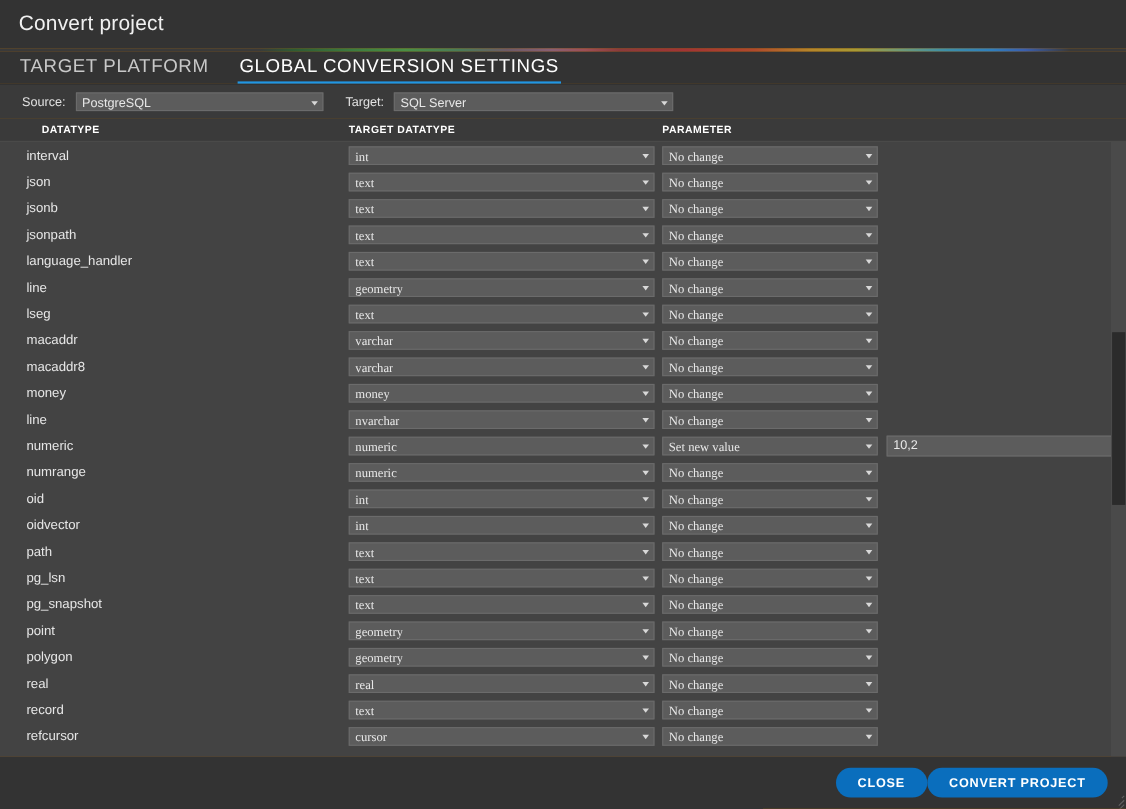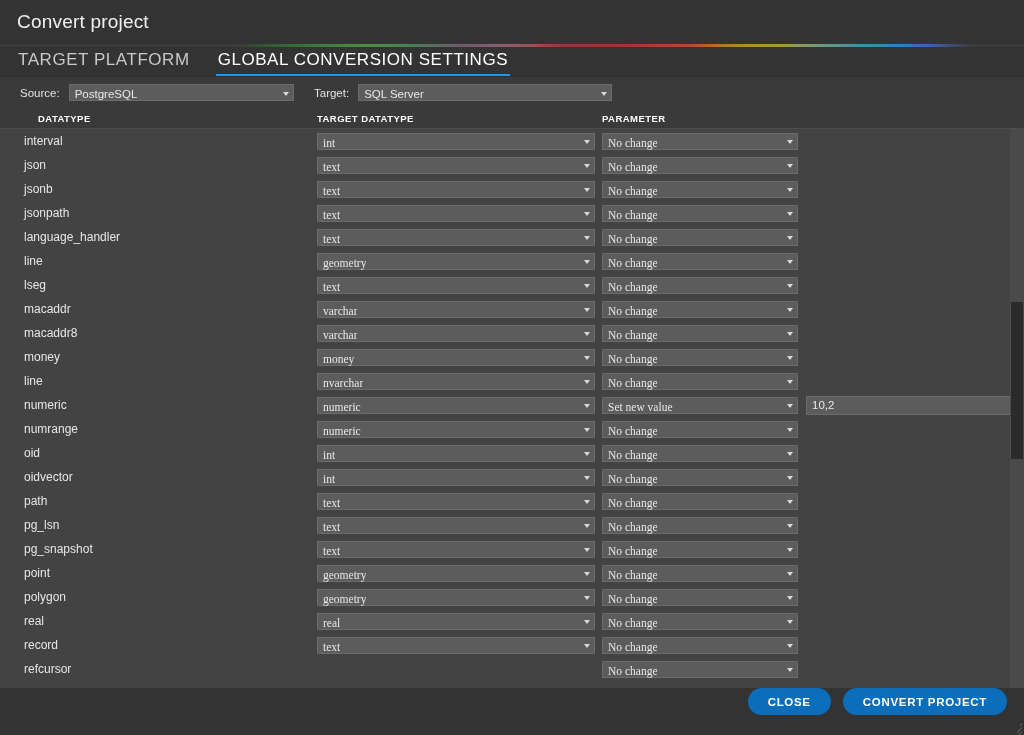--- a/index.html
+++ b/index.html
@@ -240,24 +240,23 @@
     background: #2b2b2b;
     cursor: pointer;
   }
 
   
   .footer {
     height: 47px;
     flex: 0 0 47px;
     background: #333333;
     display: flex;
-    align-items: flex-start;
+    align-items: center;
     justify-content: flex-end;
     padding-right: 17px;
-    gap: 12px;
     position: relative;
   }
   .btn {
     background: #0a6ebd;
     color: #ffffff;
     border: none;
     border-radius: 15px;
     height: 27px;
     padding: 0 20px;
     font-size: 11.5px;
@@ -650,20 +649,26 @@
           </div>
           <div class="cell-param">
             <div class="combo">
               <span class="combo-value">No change</span>
               <span class="combo-arrow"></span>
             </div>
           </div>
         </div>
         <div class="row">
           <div class="cell-datatype">refcursor</div>
+          <div class="cell-target">
+            <div class="combo">
+              <span class="combo-value">cursor</span>
+              <span class="combo-arrow"></span>
+            </div>
+          </div>
           <div class="cell-param">
             <div class="combo">
               <span class="combo-value">No change</span>
               <span class="combo-arrow"></span>
             </div>
           </div>
         </div>
       </div>
     <div class="scrollbar">
       <div class="scroll-thumb" id="scroll-thumb" style="top: 31%; height: 28%;"></div>

